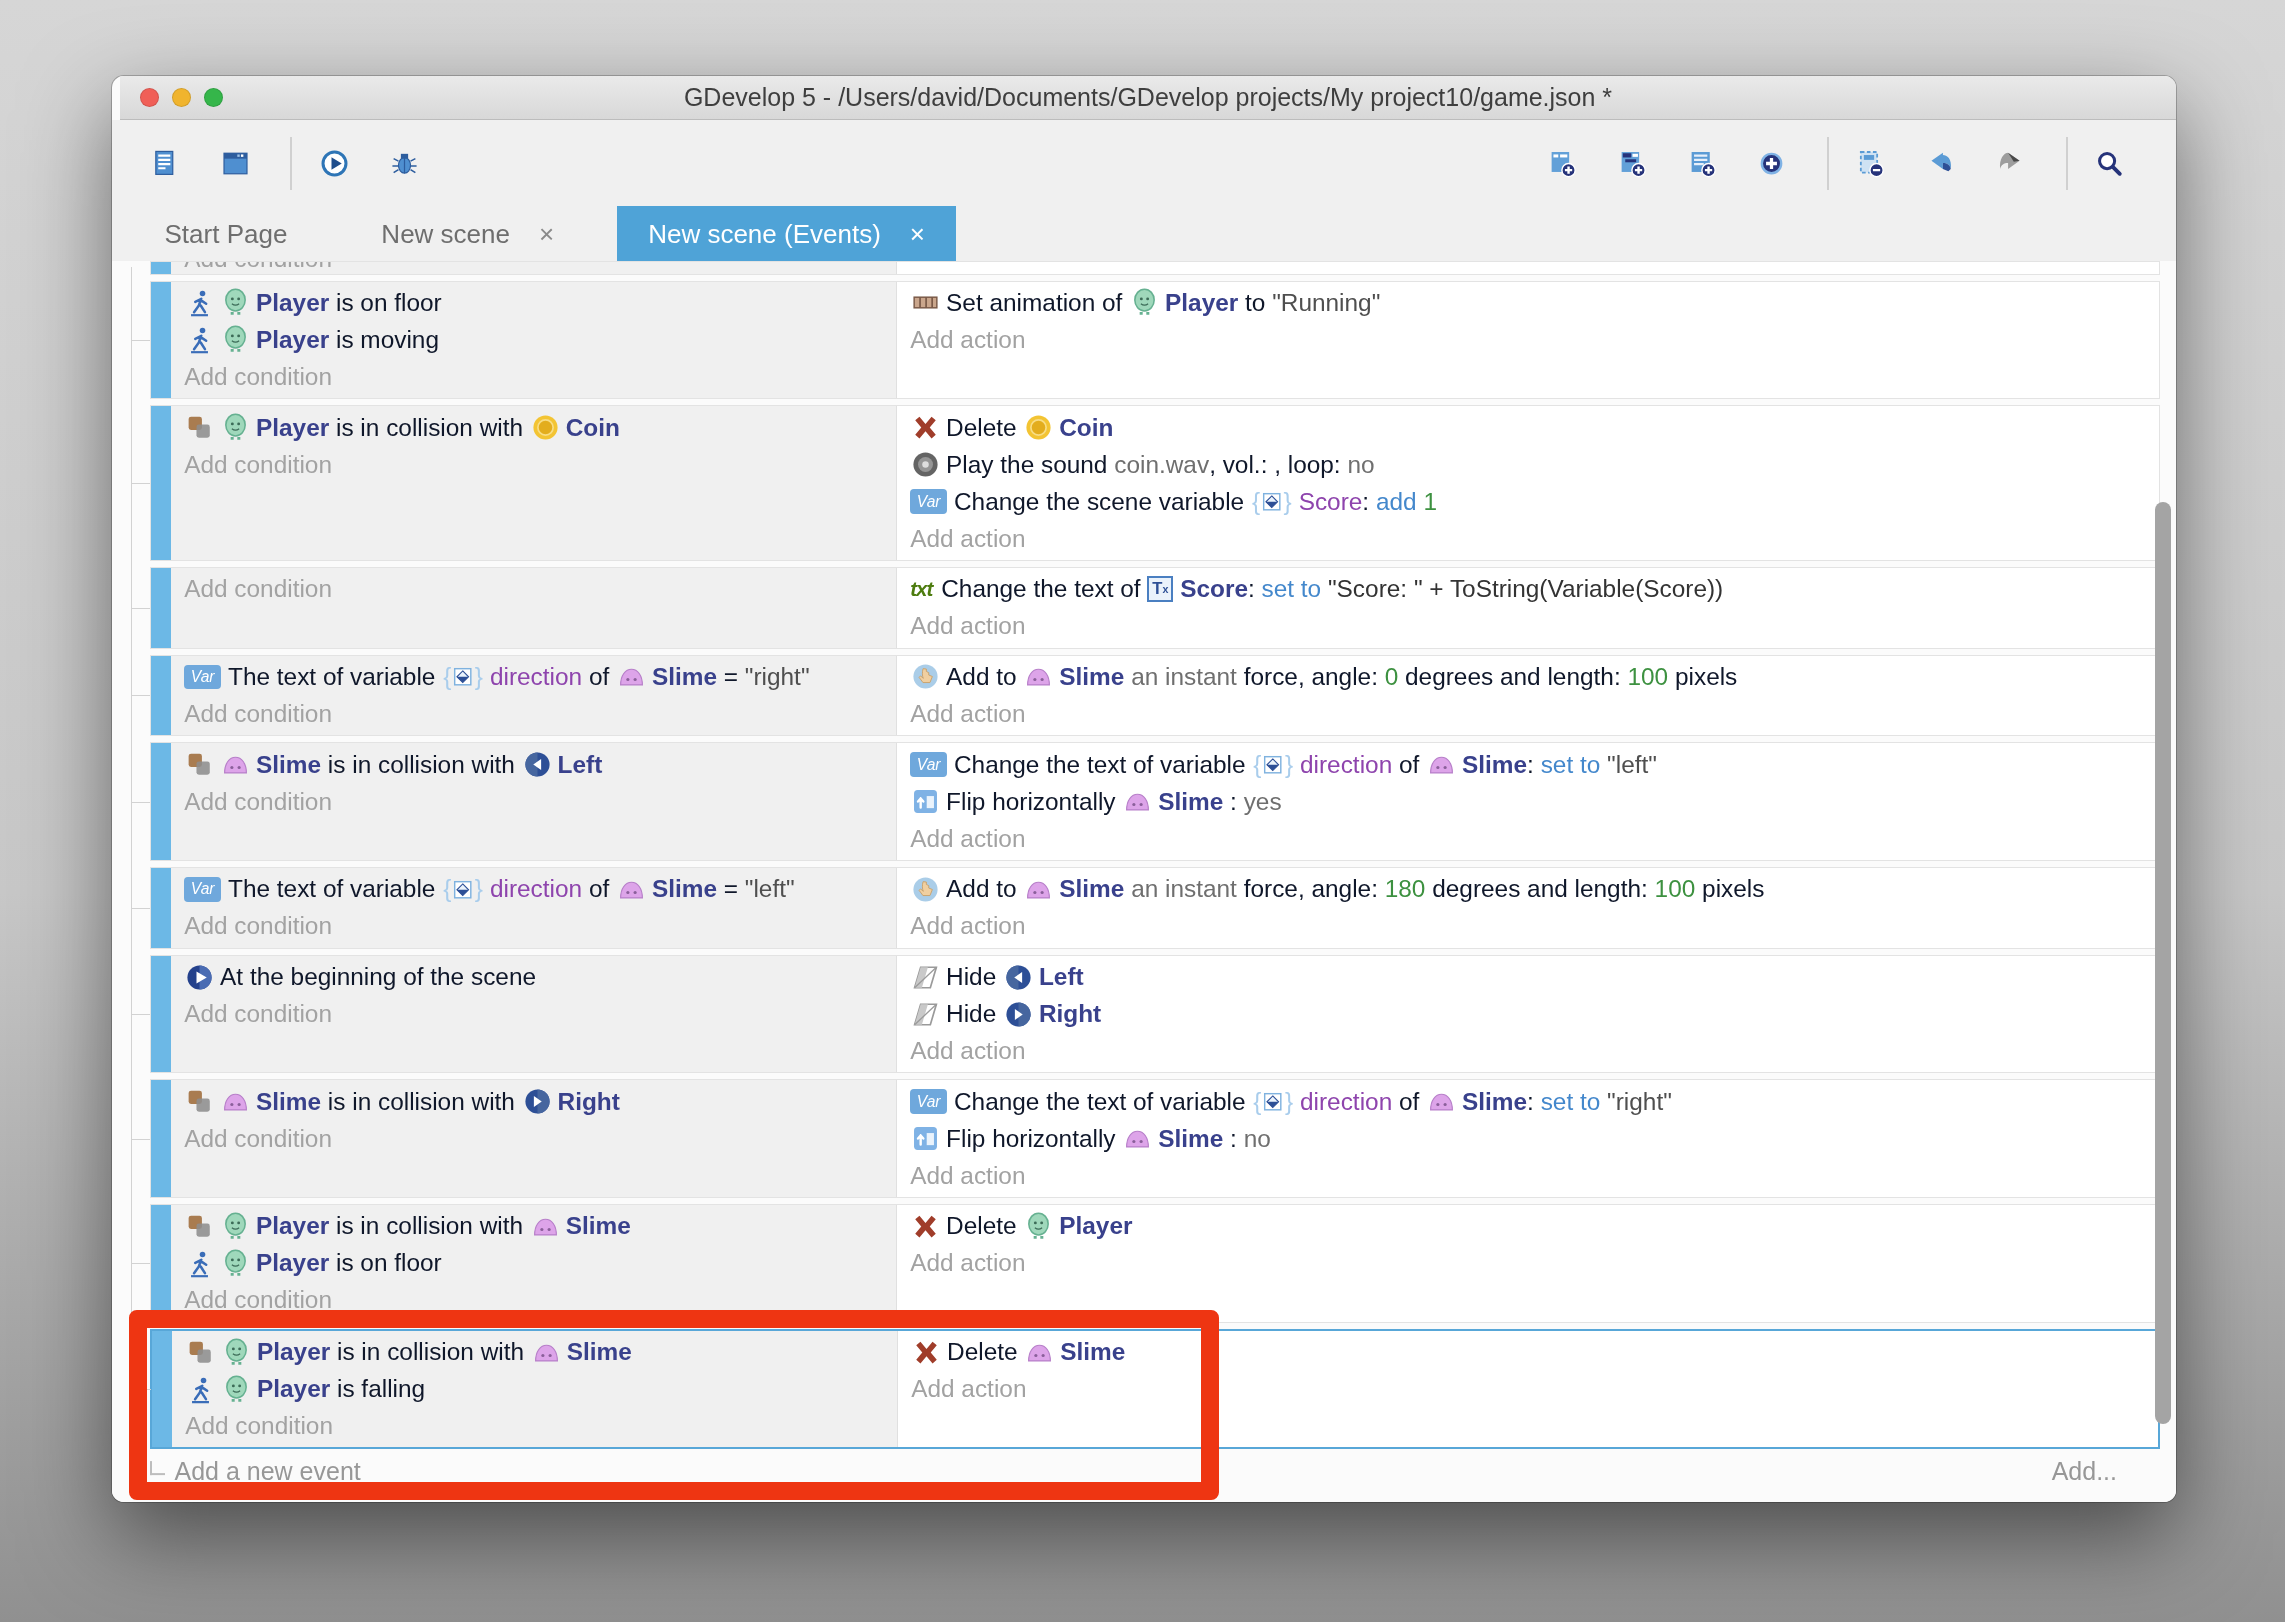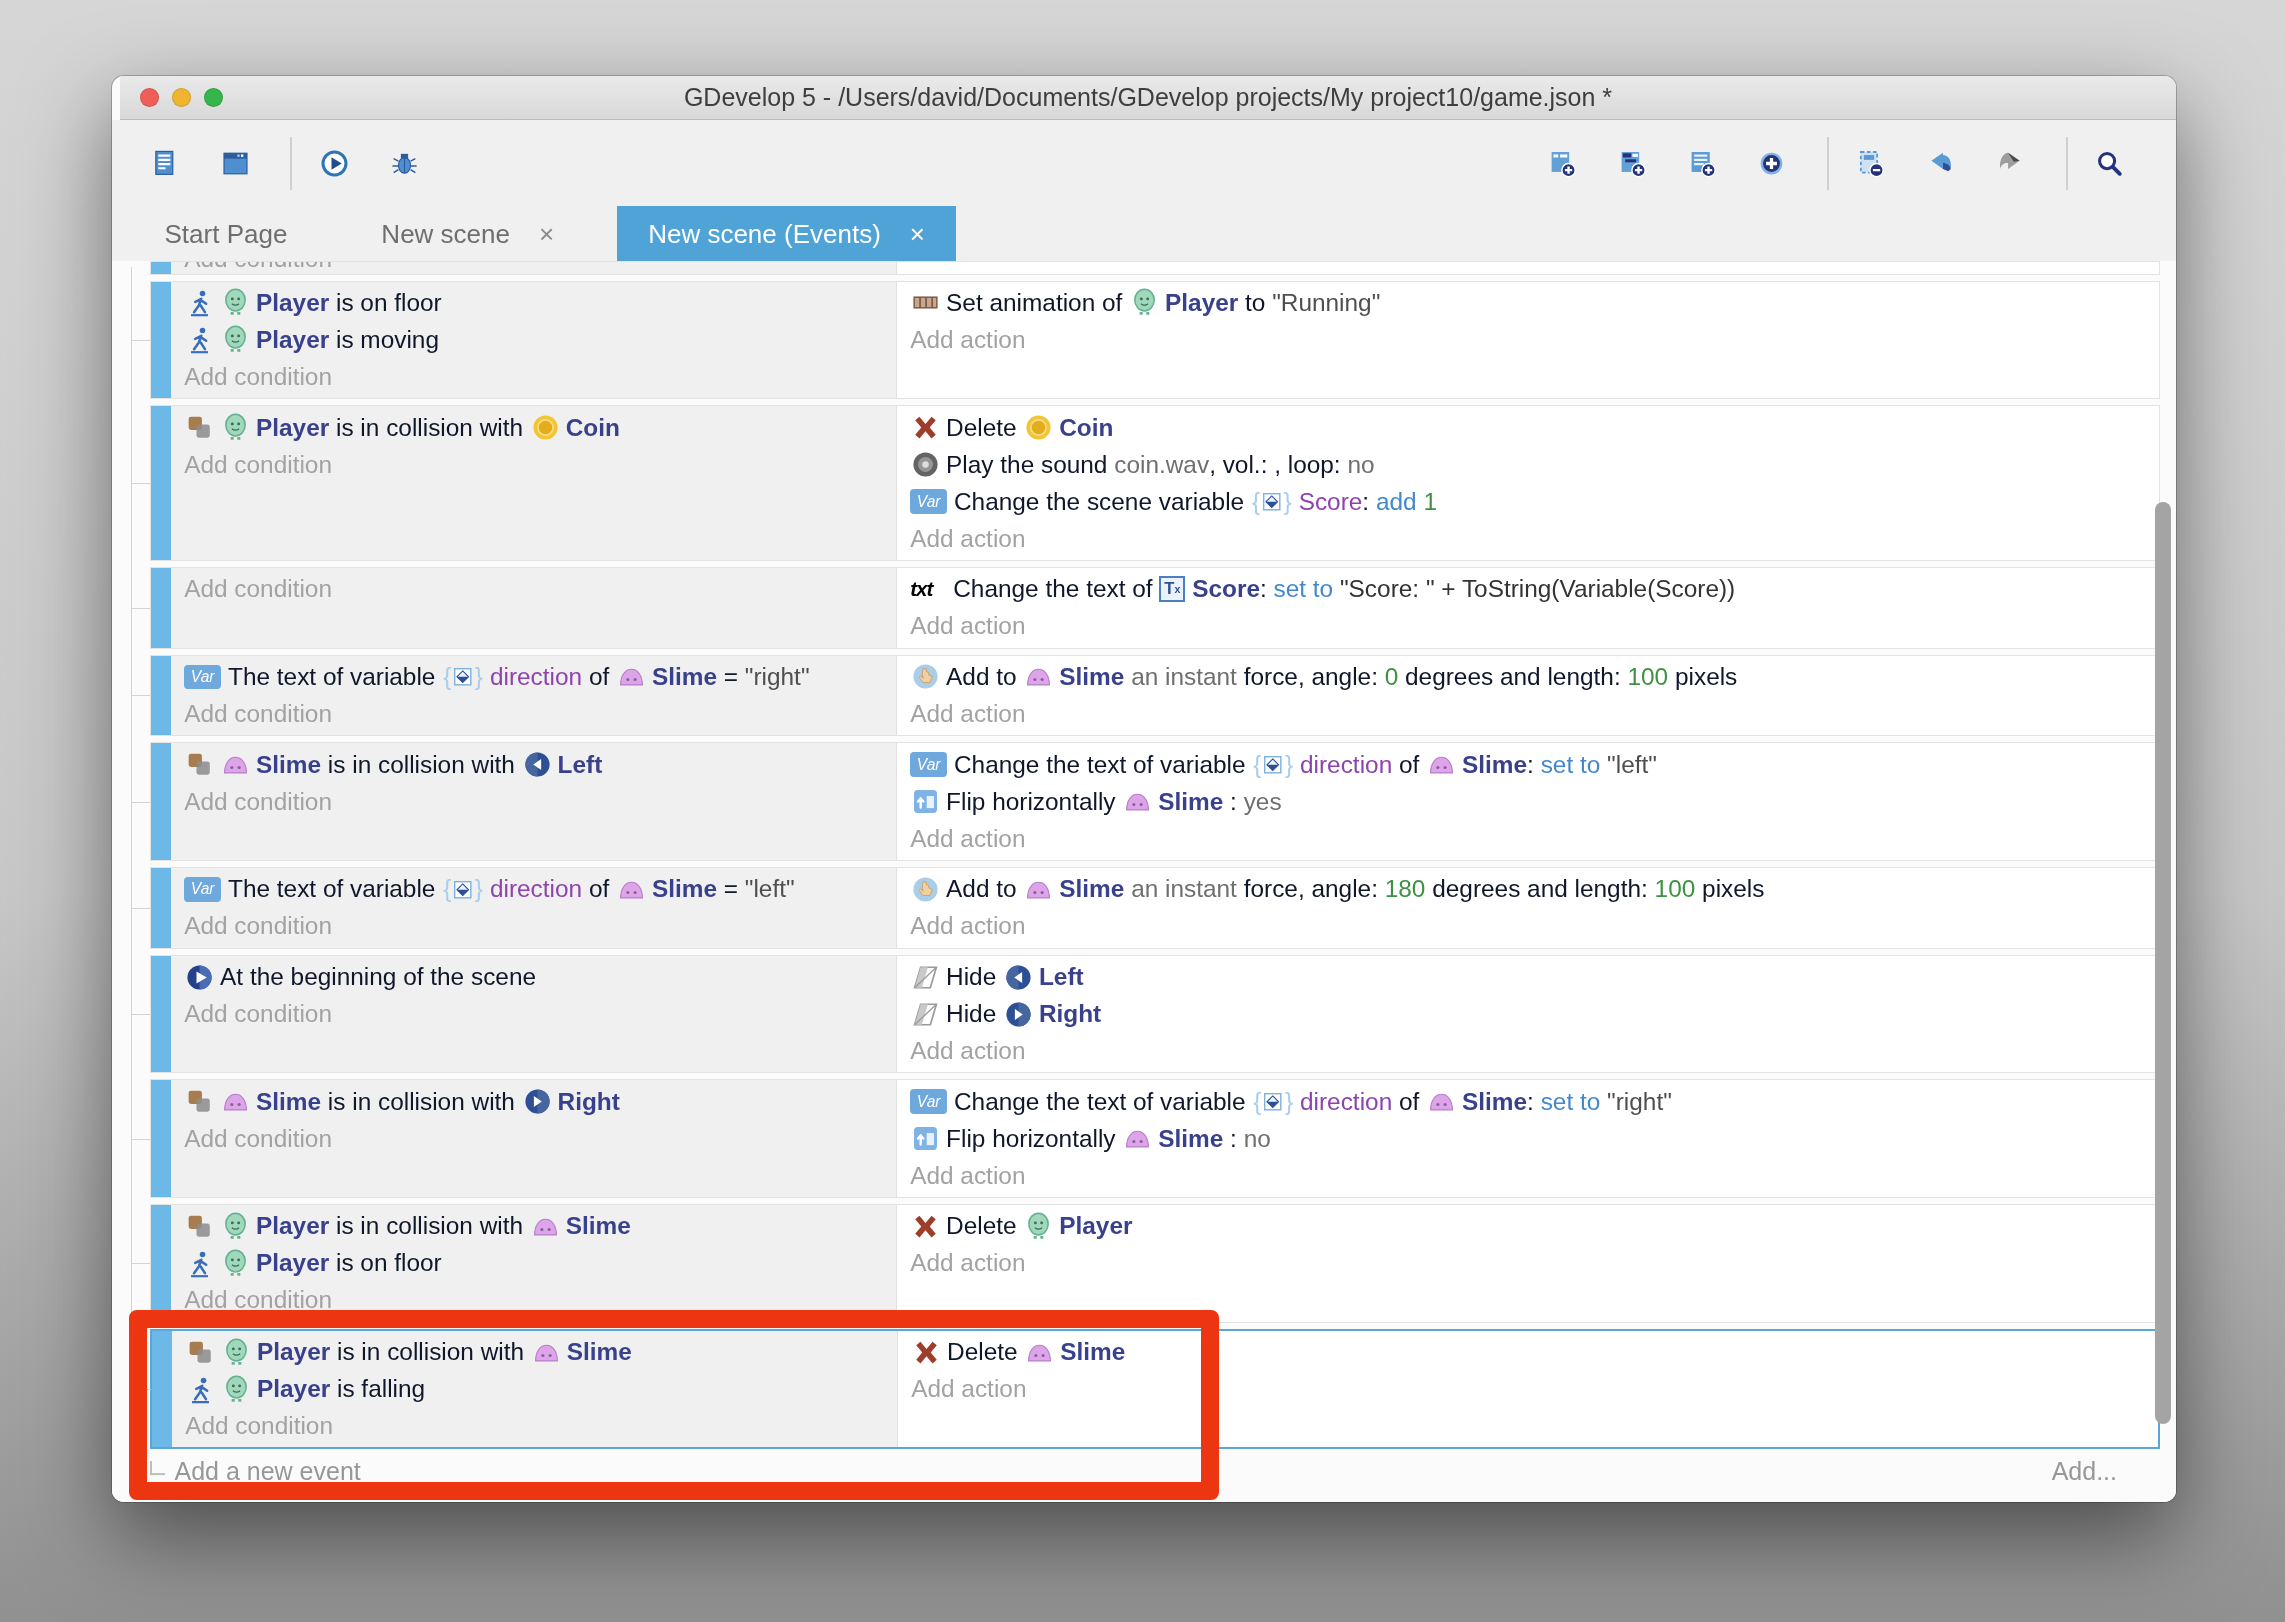--- a/index.html
+++ b/index.html
@@ -40,21 +40,21 @@
   .sliver{height:13.7px;overflow:hidden;}
   .sliver .cond,.sliver .act{padding-top:0;padding-bottom:0;}
   .sliver .line{margin-top:-21.5px;}
   .t-plain{color:#0f172a}.t-obj{color:#39418c;font-weight:bold}.t-var{color:#8e44ad}
   .t-op{color:#4488cc}.t-num{color:#3d9140}.t-val{color:#6f6f6f}.t-str{color:#4f4f4f}.t-expr{color:#333}
   .add-link{color:#a2a2a2;}
   .icn{display:inline-flex;width:29px;height:29px;margin:0 5.9px 0 1px;align-items:center;justify-content:center;flex:0 0 auto;}
   .icn svg{width:29px;height:29px;}
   .varbox{display:inline-flex;width:37px;height:24.4px;margin-right:6.8px;border-radius:3.9px;background:#6fa8dc;
     color:#fff;font-style:italic;font-size:15.6px;align-items:center;justify-content:center;flex:0 0 auto;}
-  .txticn{font-style:italic;font-weight:bold;font-size:20.5px;color:#000000;margin-right:21px;letter-spacing:-1px;flex:0 0 auto;}
+  .txticn{font-style:italic;font-weight:bold;font-size:20.5px;color:#4d7c0f;margin-right:9px;letter-spacing:-1px;flex:0 0 auto;}
   .textobj{display:inline-flex;width:26px;height:26px;margin-right:6.8px;border:2px solid #4a7fc1;background:#eaf2fb;
     color:#2d4f96;font-weight:bold;font-size:16.6px;align-items:center;justify-content:center;box-sizing:border-box;flex:0 0 auto;}
   .vb{color:#a9cdec;font-size:24.4px;margin:0 1px;}
   .varbadge{display:inline-flex;align-items:center;margin-right:5.9px;flex:0 0 auto;}
   
   .sbar{position:absolute;right:2px;top:0;bottom:0;width:21.5px;}
   .sthumb{position:absolute;left:2px;width:16.6px;top:241px;height:922px;background:#a4a4a4;border-radius:8.8px;}
   
   .footer{position:absolute;left:38px;right:59px;bottom:15.6px;display:flex;justify-content:space-between;
     font-size:25px;color:#979797;}

